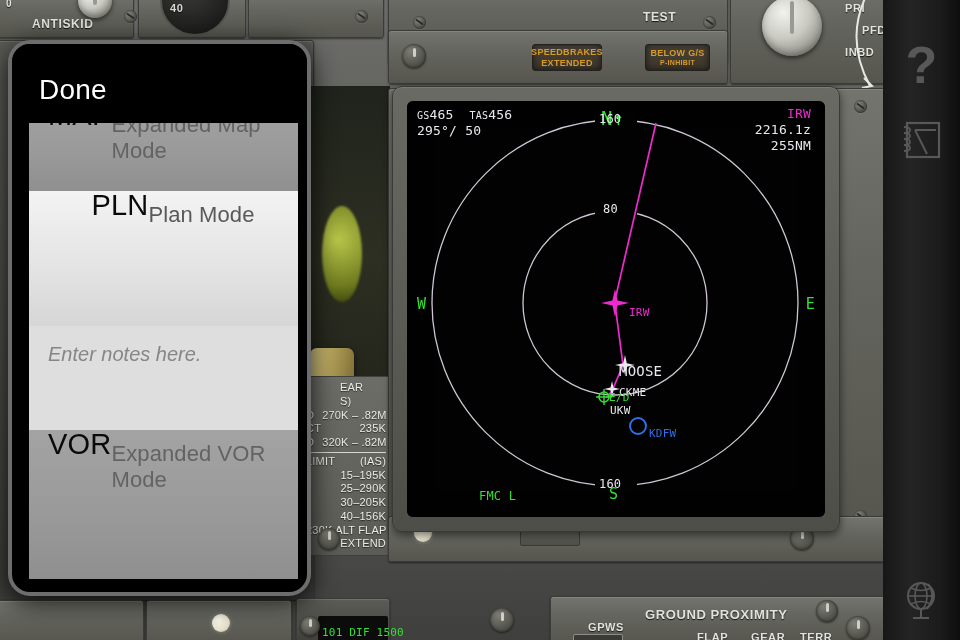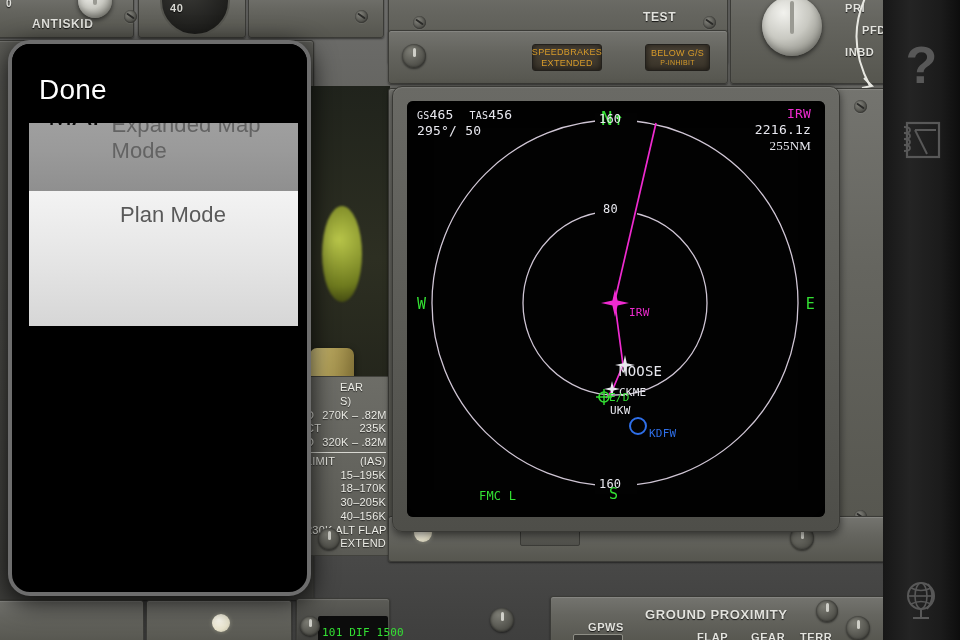--- a/index.html
+++ b/index.html
@@ -41,21 +41,21 @@
     letter-spacing: .6px; text-shadow: 0 1px 1px rgba(0,0,0,.8);
     white-space: nowrap; font-family:"Liberation Sans", sans-serif;
   }
   .annun {
     position: absolute; border-radius: 3px;
     background: linear-gradient(180deg,#4a4236 0%,#3a342a 100%);
     border: 1px solid #22201c;
     display:flex; flex-direction:column; align-items:center; justify-content:center;
     box-shadow: inset 0 0 6px rgba(0,0,0,.6);
   }
-  .annun span { color: #d79b2a; font-weight: normal; letter-spacing: .3px; line-height:1.15; }
+  .annun span { color: #d79b2a; font-weight: bold; letter-spacing: .3px; line-height:1.15; }
   .annun .l1 { font-size: 9px; }
   .annun .l2 { font-size: 7px; }
 
   .knob {
     position:absolute; border-radius:50%;
     background: radial-gradient(circle at 36% 28%, #f2f2ee, #c9c9c2 45%, #8e8e86 80%, #6b6b64);
     box-shadow: 0 2px 5px rgba(0,0,0,.6), inset 0 -3px 6px rgba(0,0,0,.25);
   }
   .knob::after {
     content:""; position:absolute; left:50%; top:8%; width:4px; height:55%;
@@ -238,21 +238,21 @@
       <div class="row">
           <span>LIMIT</span>
           <span>(IAS)</span>
         </div>
       <div class="row">
           <span style="flex:1"></span>
           <span class="r">15–195K</span>
         </div>
       <div class="row">
           <span style="flex:1"></span>
-          <span class="r">18–170K</span>
+          <span class="r">25–290K</span>
         </div>
       <div class="row">
           <span style="flex:1"></span>
           <span class="r">30–205K</span>
         </div>
       <div class="row">
           <span style="flex:1"></span>
           <span class="r">40–156K</span>
         </div>
       <div class="row">
@@ -363,21 +363,21 @@
         </g>
       </svg>
 
       <div class="nd-txt nd-w" style="left:10px; top:6px; font-size:13px;">
         <span style="font-size:10px;">GS</span><span>465</span>&nbsp;&nbsp;<span style="font-size:10px;">TAS</span><span>456</span>
       </div>
       <div class="nd-txt nd-w" style="left:10px; top:22px; font-size:13px;">295°/ 50</div>
 
       <div class="nd-txt nd-m" style="right:14px; top:5px; font-size:13px; position:absolute;">IRW</div>
       <div class="nd-txt nd-w" style="right:14px; top:21px; font-size:13px; position:absolute;">2216.1z</div>
-      <div class="nd-txt nd-w" style="right:14px; top:37px; font-size:13px; position:absolute;font-family:Liberation Serif, serif;">255NM</div>
+      <div class="nd-txt nd-w" style="right:14px; top:37px; font-size:13px; position:absolute;">255NM</div>
 
       <div class="nd-txt nd-g" style="left:194px; top:6px; font-size:19px;">N↑</div>
       <div class="nd-txt nd-g" style="left:10px; top:194px; font-size:15px;">W</div>
       <div class="nd-txt nd-g" style="right:10px; top:194px; position:absolute; font-size:15px;">E</div>
       <div class="nd-txt nd-g" style="left:202px; top:384px; font-size:15px;">S</div>
       <div class="nd-txt nd-g" style="left:72px; top:388px; font-size:12px;">FMC L</div>
 
       <div class="nd-txt nd-w" style="left:192px; top:11px; font-size:12px;">160</div>
       <div class="nd-txt nd-w" style="left:196px; top:101px; font-size:12px;">80</div>
       <div class="nd-txt nd-w" style="left:192px; top:376px; font-size:12px;">160</div>
@@ -426,20 +426,28 @@
     </div>
 
     <div id="list">
 
       <div class="row-item row-grey" style="height:90px; margin-top:-22px;">
         <div class="row-title">MAP</div>
         <div class="row-sub">Expanded Map Mode</div>
       </div>
 
       <div class="row-item row-light" style="height:135px;">
+        <div class="row-title">PLN</div>
         <div class="row-sub">Plan Mode</div>
       </div>
 
-
+      <div class="row-note" style="height:104px;">
+        <textarea id="notes-field" placeholder="Enter notes here." style=""></textarea>
+      </div>
+
+      <div class="row-item row-grey" style="height:149px;">
+        <div class="row-title">VOR</div>
+        <div class="row-sub">Expanded VOR Mode</div>
+      </div>
     </div>
   </div>
 
 </div>
 
 </body></html>

